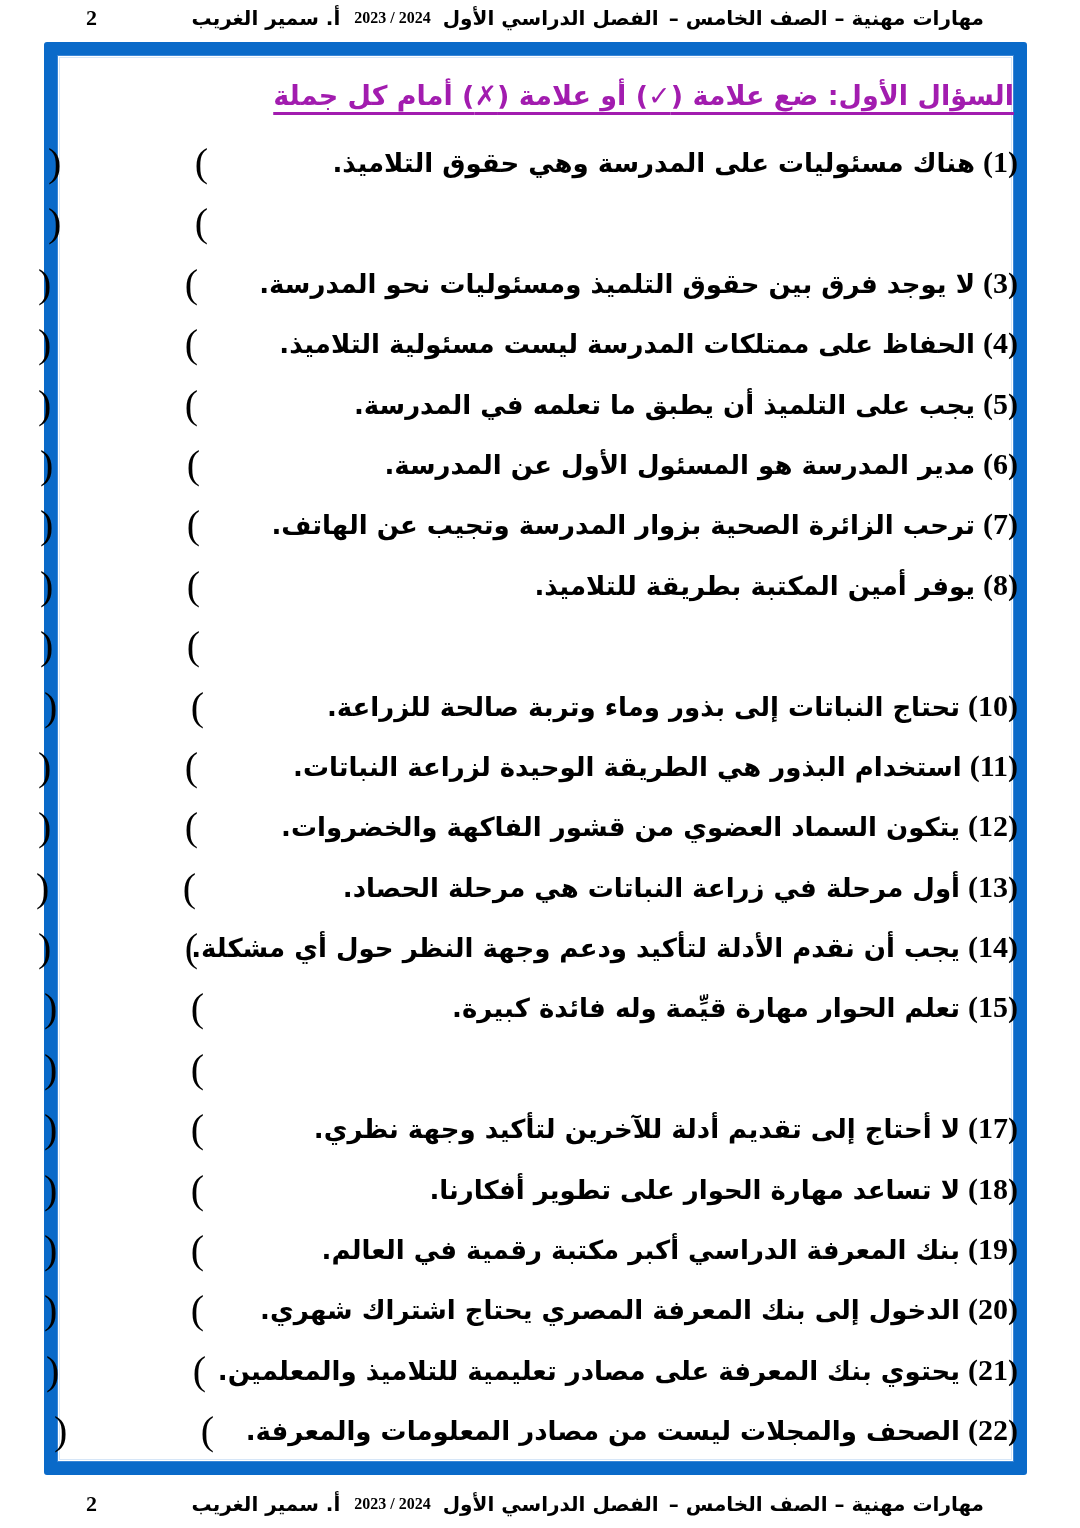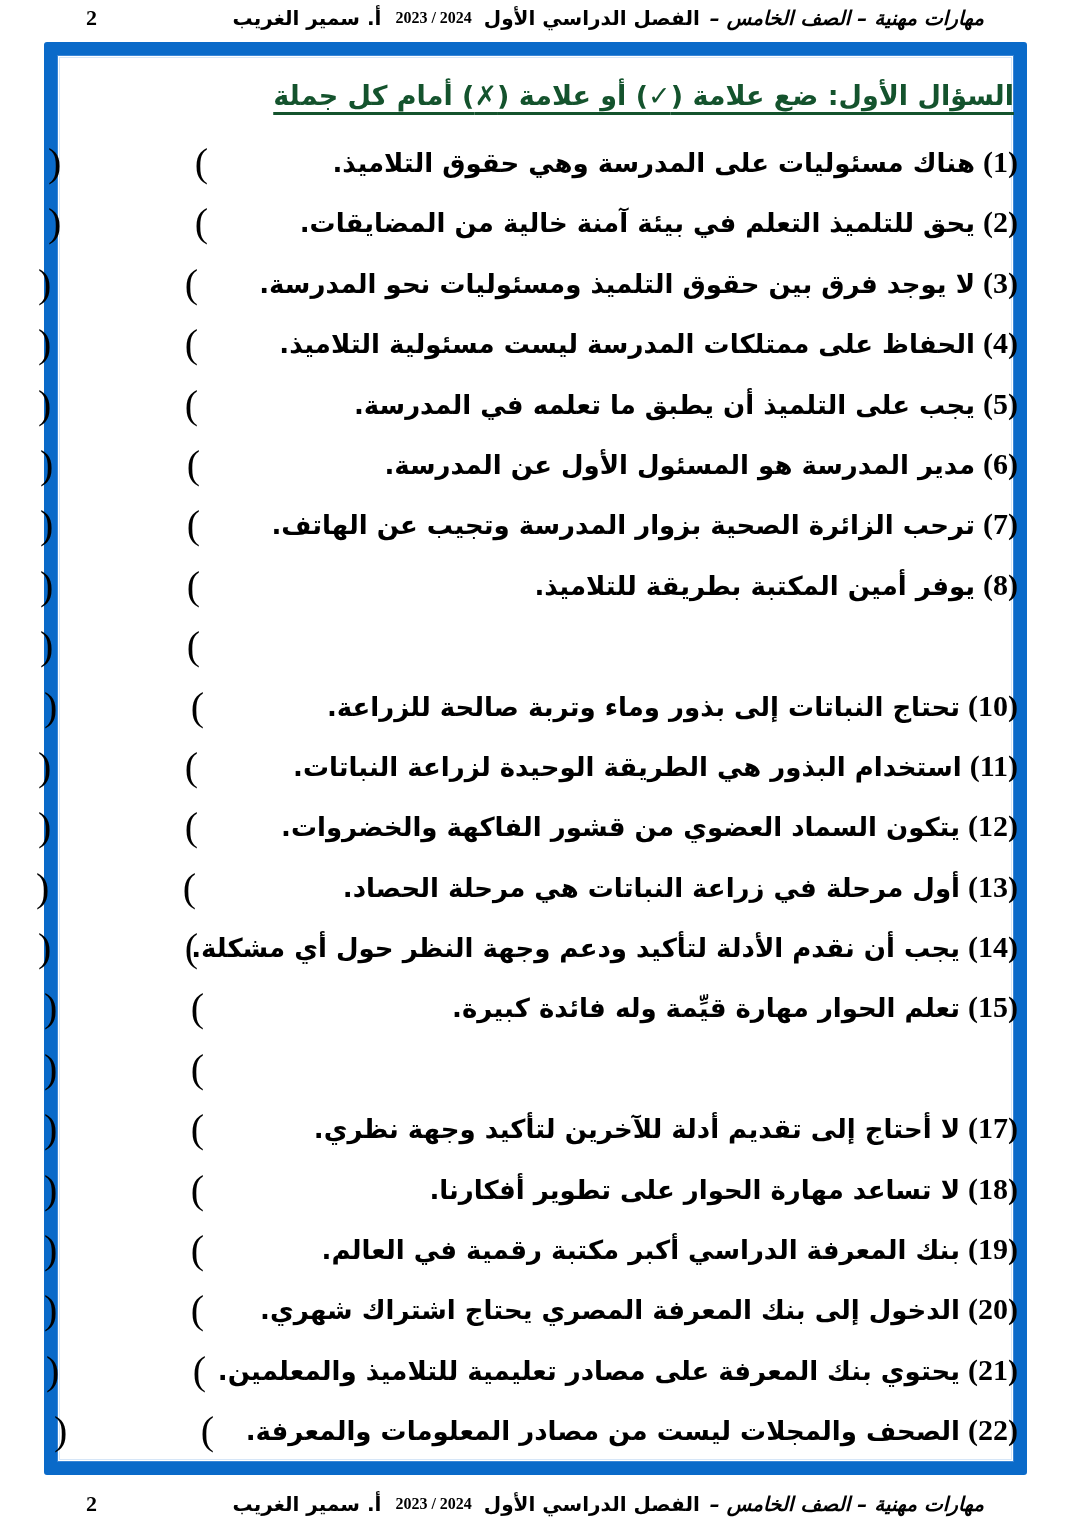--- a/index.html
+++ b/index.html
@@ -23,21 +23,21 @@
       direction: rtl;
       align-items: center;
       padding-right: 96px;
       padding-left: 86px;
       font-weight: bold;
       font-size: 20px;
       white-space: nowrap;
     }
     .page-header { top: 0; }
     .page-footer { top: 1486px; }
-    .hdr-subject { margin-left: 10px; font-style: italic; }
+    .hdr-subject { margin-left: 10px; }
     .hdr-term { margin-left: 12px; }
     .hdr-year { margin-left: 14px; font-family: "Liberation Serif", serif; font-size: 16px; }
     .hdr-author { margin-left: auto; }
     .hdr-page { font-family: "Liberation Serif", serif; font-size: 22px; }
 
     .frame {
       position: absolute;
       top: 42px;
       left: 44px;
       width: 983px;
@@ -53,21 +53,21 @@
       border: 1px solid #d6e6f7;
     }
 
     .question-title {
       position: absolute;
       top: 80px;
       right: 66px;
       direction: rtl;
       font-size: 27px;
       font-weight: bold;
-      color: #14532d;
+      color: #a21caf;
       text-decoration: underline;
       text-decoration-thickness: 3px;
       text-underline-offset: 7px;
       white-space: nowrap;
     }
     .question-title .mark {
       font-family: "DejaVu Sans", sans-serif;
     }
 
     .statements {
@@ -142,21 +142,20 @@
 <div class="statements" id="statements">
     <div class="statement-row">
       <div class="statement-text"><span class="statement-num">(1)</span><span>هناك مسئوليات على المدرسة وهي حقوق التلاميذ.</span></div>
       <div class="answer-box" style="left: -10px;">
         <span class="paren open">)</span>
         <span style="position: absolute; left: 60px; top: 4px; font-size: 28px;"></span>
         <span class="paren close">(</span>
       </div>
     </div>
     <div class="statement-row">
-      <div class="statement-text"><span class="statement-num">(2)</span><span>يحق للتلميذ التعلم في بيئة آمنة خالية من المضايقات.</span></div>
       <div class="answer-box" style="left: -10px;">
         <span class="paren open">)</span>
         <span style="position: absolute; left: 60px; top: 4px; font-size: 28px;"></span>
         <span class="paren close">(</span>
       </div>
     </div>
     <div class="statement-row">
       <div class="statement-text"><span class="statement-num">(3)</span><span>لا يوجد فرق بين حقوق التلميذ ومسئوليات نحو المدرسة.</span></div>
       <div class="answer-box" style="left: -20px;">
         <span class="paren open">)</span>

